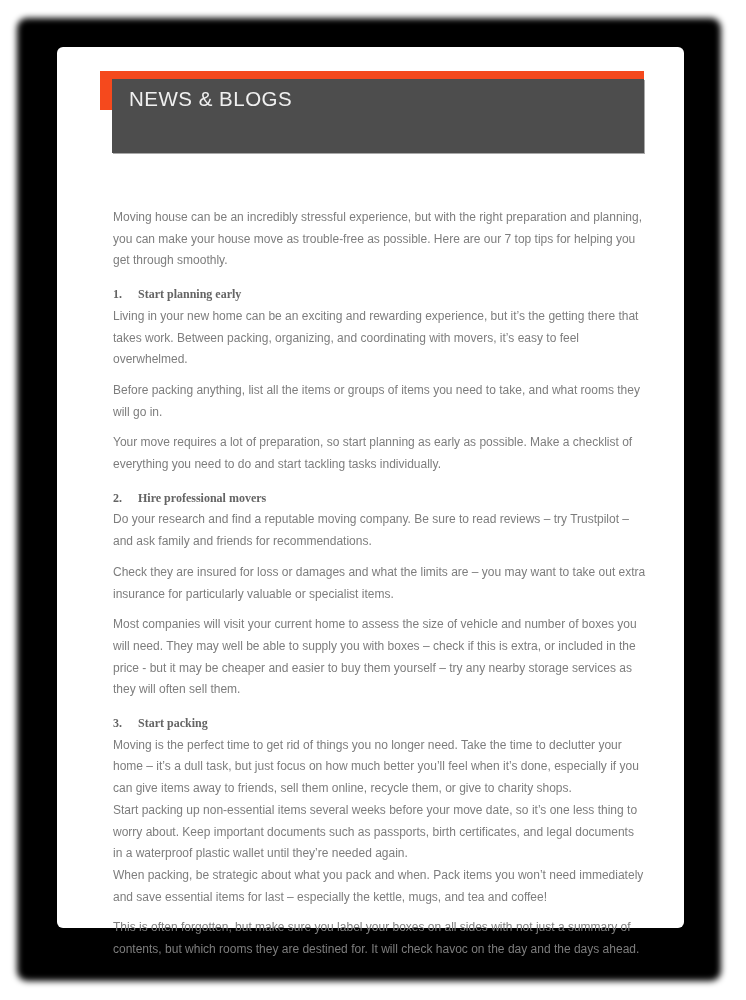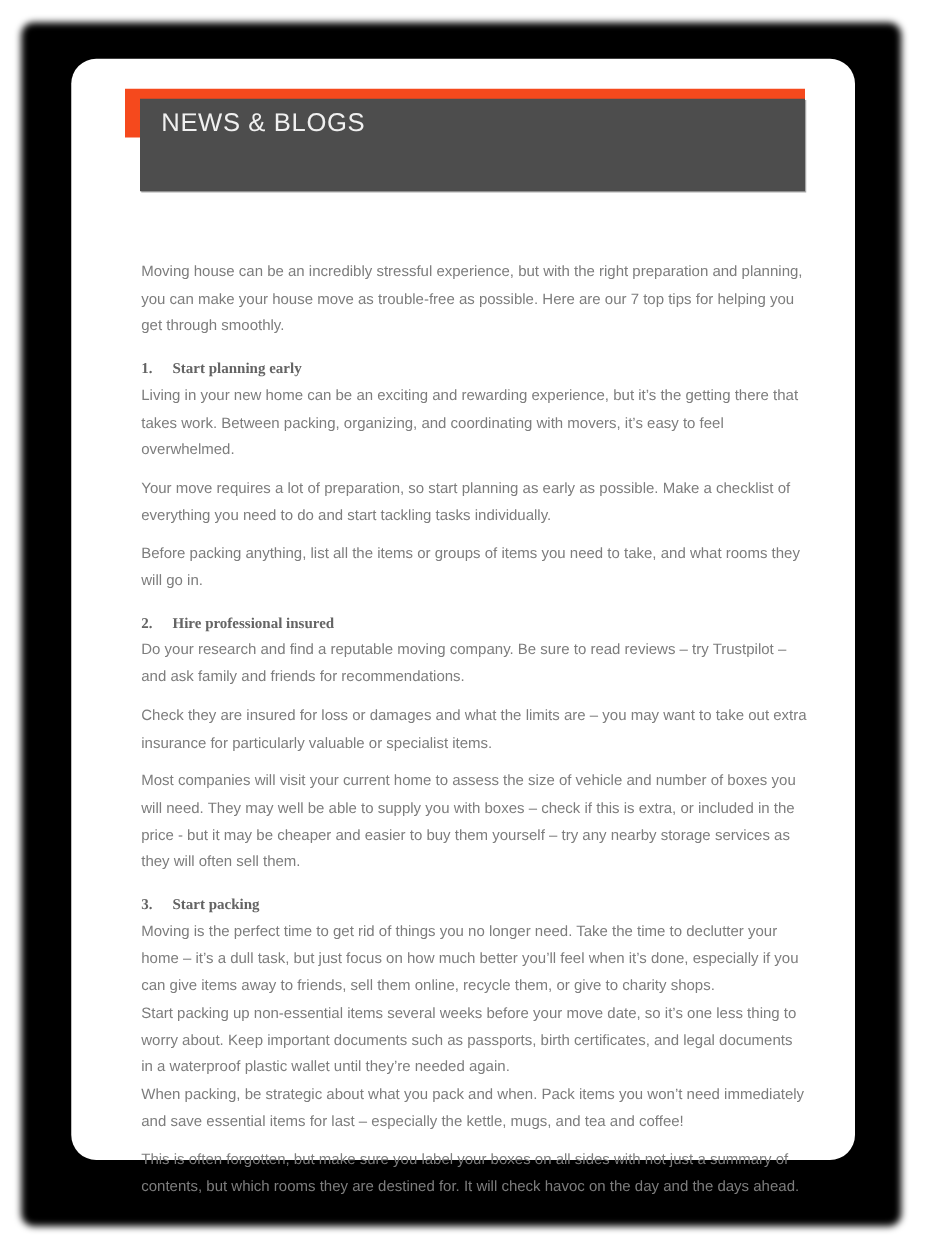--- a/index.html
+++ b/index.html
@@ -16,21 +16,21 @@
     width: 704px; height: 963px;
     background: #000000;
     border-radius: 10px;
     filter: blur(3px);
   }
   .page {
     position: absolute;
     left: 57px; top: 47px;
     width: 627px; height: 881px;
     background: #ffffff;
-    border-radius: 20px;
+    border-radius: 6px;
   }
   .banner-accent {
     position: absolute;
     left: 43px; top: 24px;
     width: 544px; height: 39px;
     background: var(--accent-orange, #f5491d);
   }
   .banner-box {
     position: absolute;
     left: 55px; top: 32px;
@@ -77,25 +77,25 @@
   </div>
 
   <div class="content">
 
     <p class="para">Moving house can be an incredibly stressful experience, but with the right preparation and planning, you can make your house move as trouble-free as possible. Here are our 7 top tips for helping you get through smoothly.</p>
 
     <div class="sec-heading">
       <span class="num">1.</span><span class="sec-title">Start planning early</span>
     </div>
     <p class="para">Living in your new home can be an exciting and rewarding experience, but it’s the getting there that takes work. Between packing, organizing, and coordinating with movers, it’s easy to feel overwhelmed.</p>
+    <p class="para">Before packing anything, list all the items or groups of items you need to take, and what rooms they will go in.</p>
     <p class="para">Your move requires a lot of preparation, so start planning as early as possible. Make a checklist of everything you need to do and start tackling tasks individually.</p>
-    <p class="para">Before packing anything, list all the items or groups of items you need to take, and what rooms they will go in.</p>
 
     <div class="sec-heading">
-      <span class="num">2.</span><span class="sec-title">Hire professional insured</span>
+      <span class="num">2.</span><span class="sec-title">Hire professional movers</span>
     </div>
     <p class="para">Do your research and find a reputable moving company. Be sure to read reviews – try Trustpilot – and ask family and friends for recommendations.</p>
     <p class="para">Check they are insured for loss or damages and what the limits are – you may want to take out extra insurance for particularly valuable or specialist items.</p>
     <p class="para">Most companies will visit your current home to assess the size of vehicle and number of boxes you will need. They may well be able to supply you with boxes – check if this is extra, or included in the price - but it may be cheaper and easier to buy them yourself – try any nearby storage services as they will often sell them.</p>
 
     <div class="sec-heading">
       <span class="num">3.</span><span class="sec-title">Start packing</span>
     </div>
     <p class="para tight">Moving is the perfect time to get rid of things you no longer need. Take the time to declutter your home – it’s a dull task, but just focus on how much better you’ll feel when it’s done, especially if you can give items away to friends, sell them online, recycle them, or give to charity shops.</p>
     <p class="para tight">Start packing up non-essential items several weeks before your move date, so it’s one less thing to worry about. Keep important documents such as passports, birth certificates, and legal documents in a waterproof plastic wallet until they’re needed again.</p>

